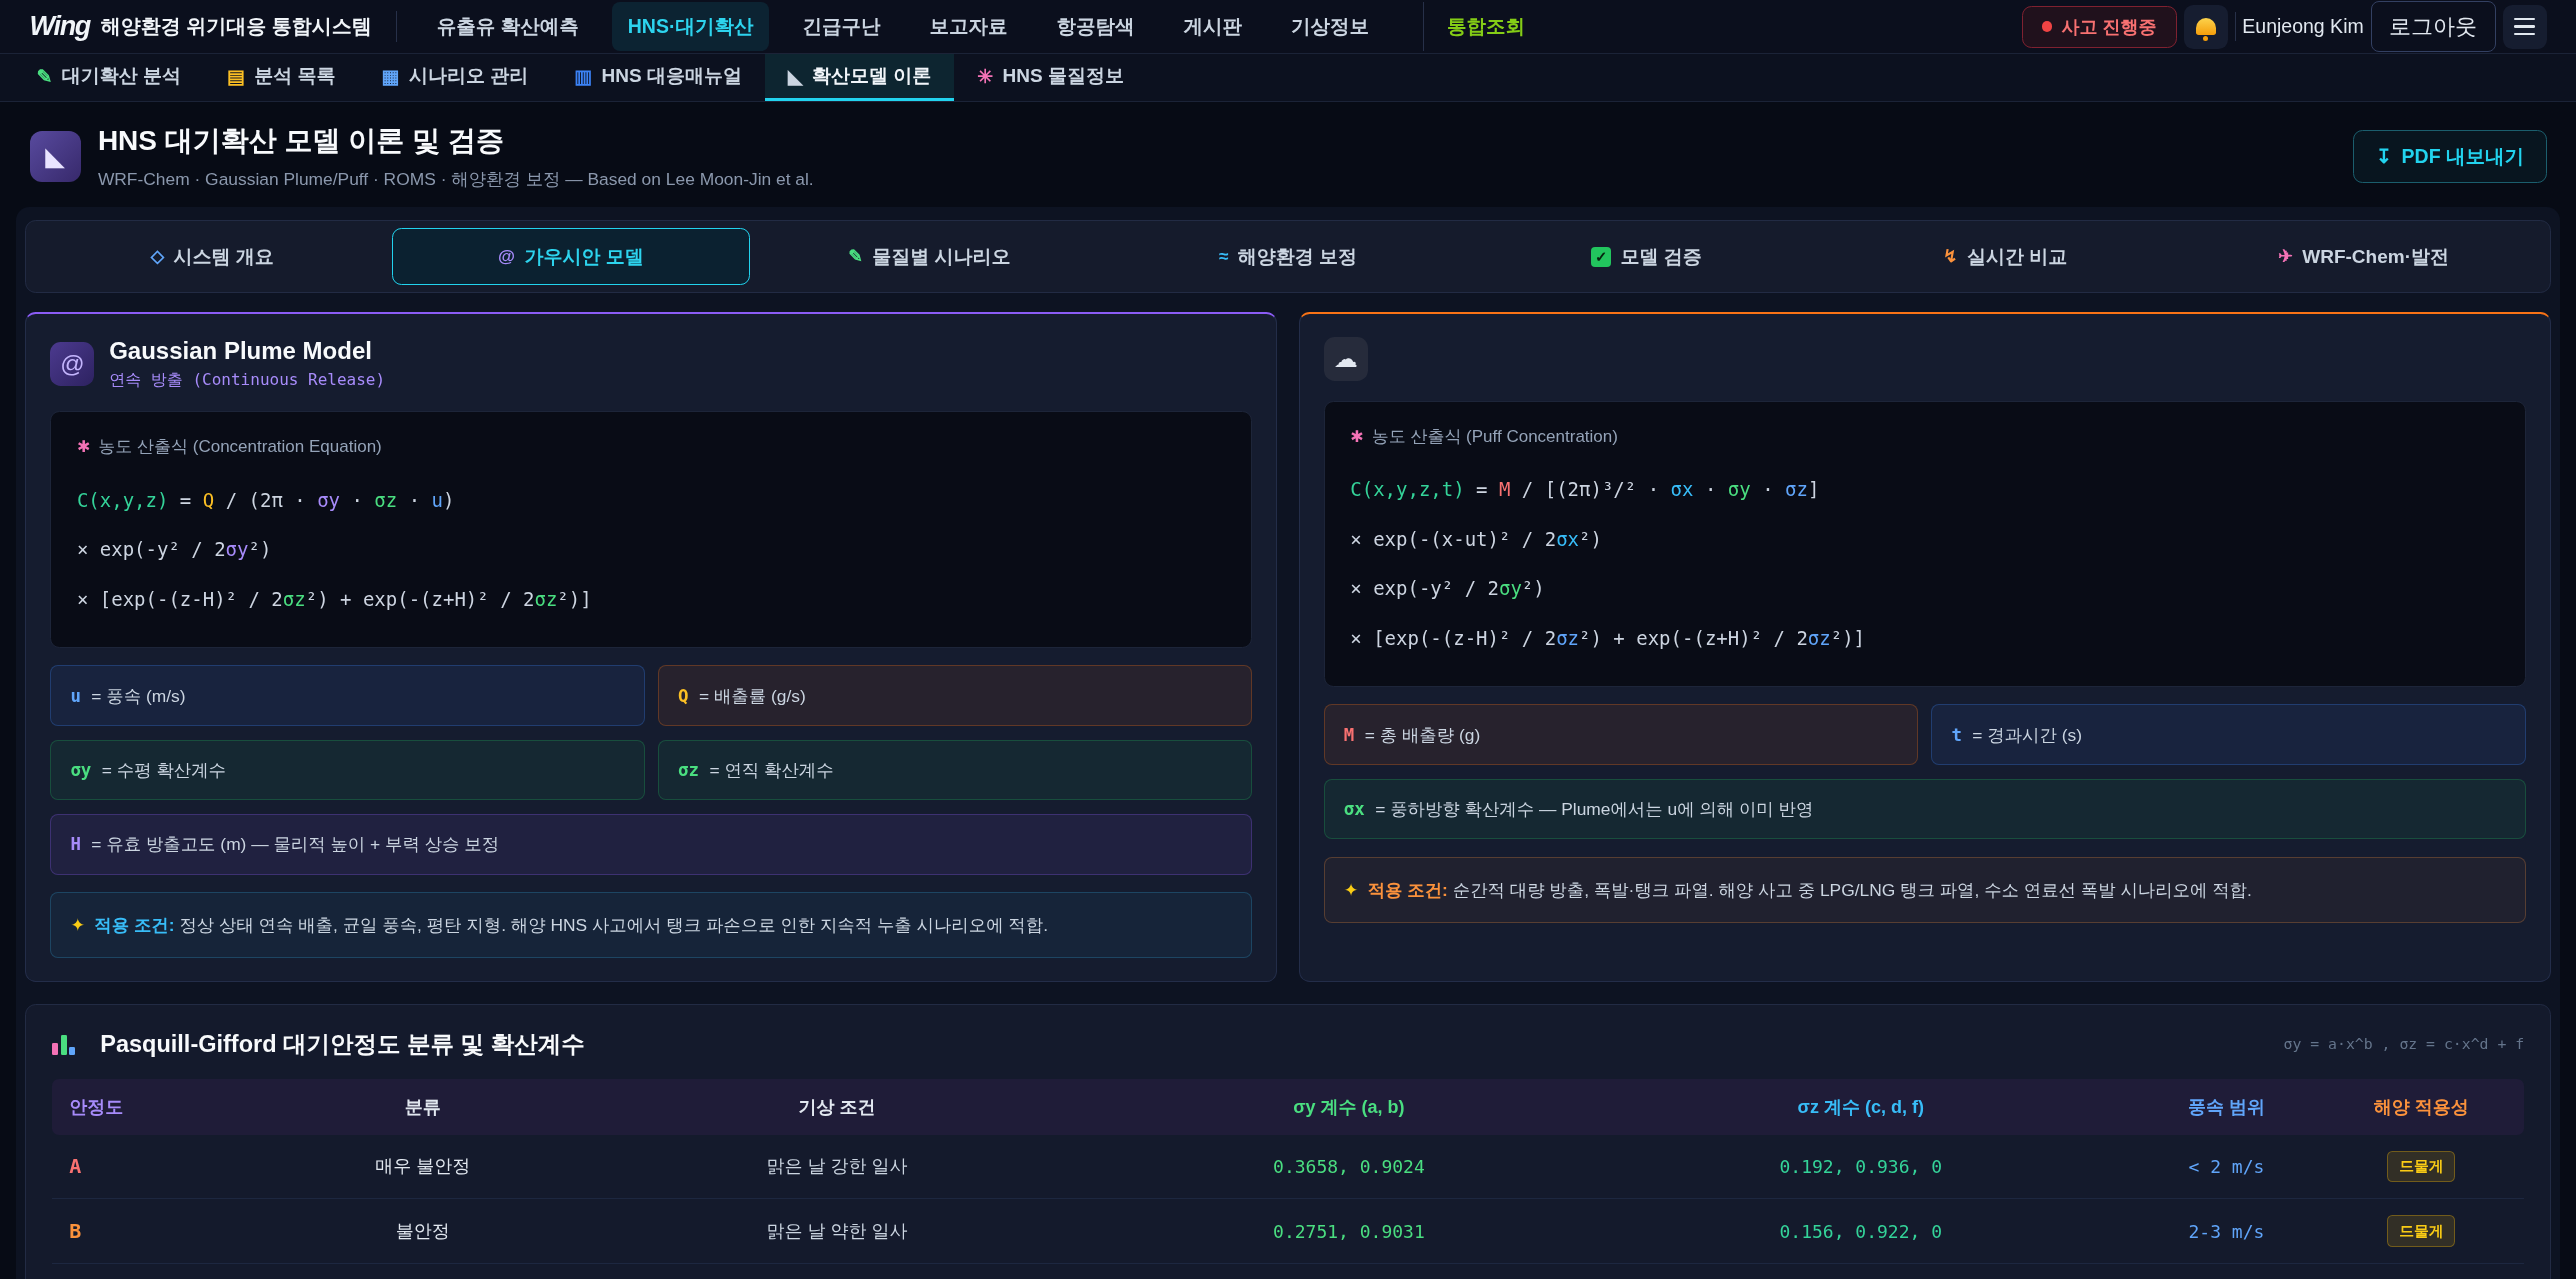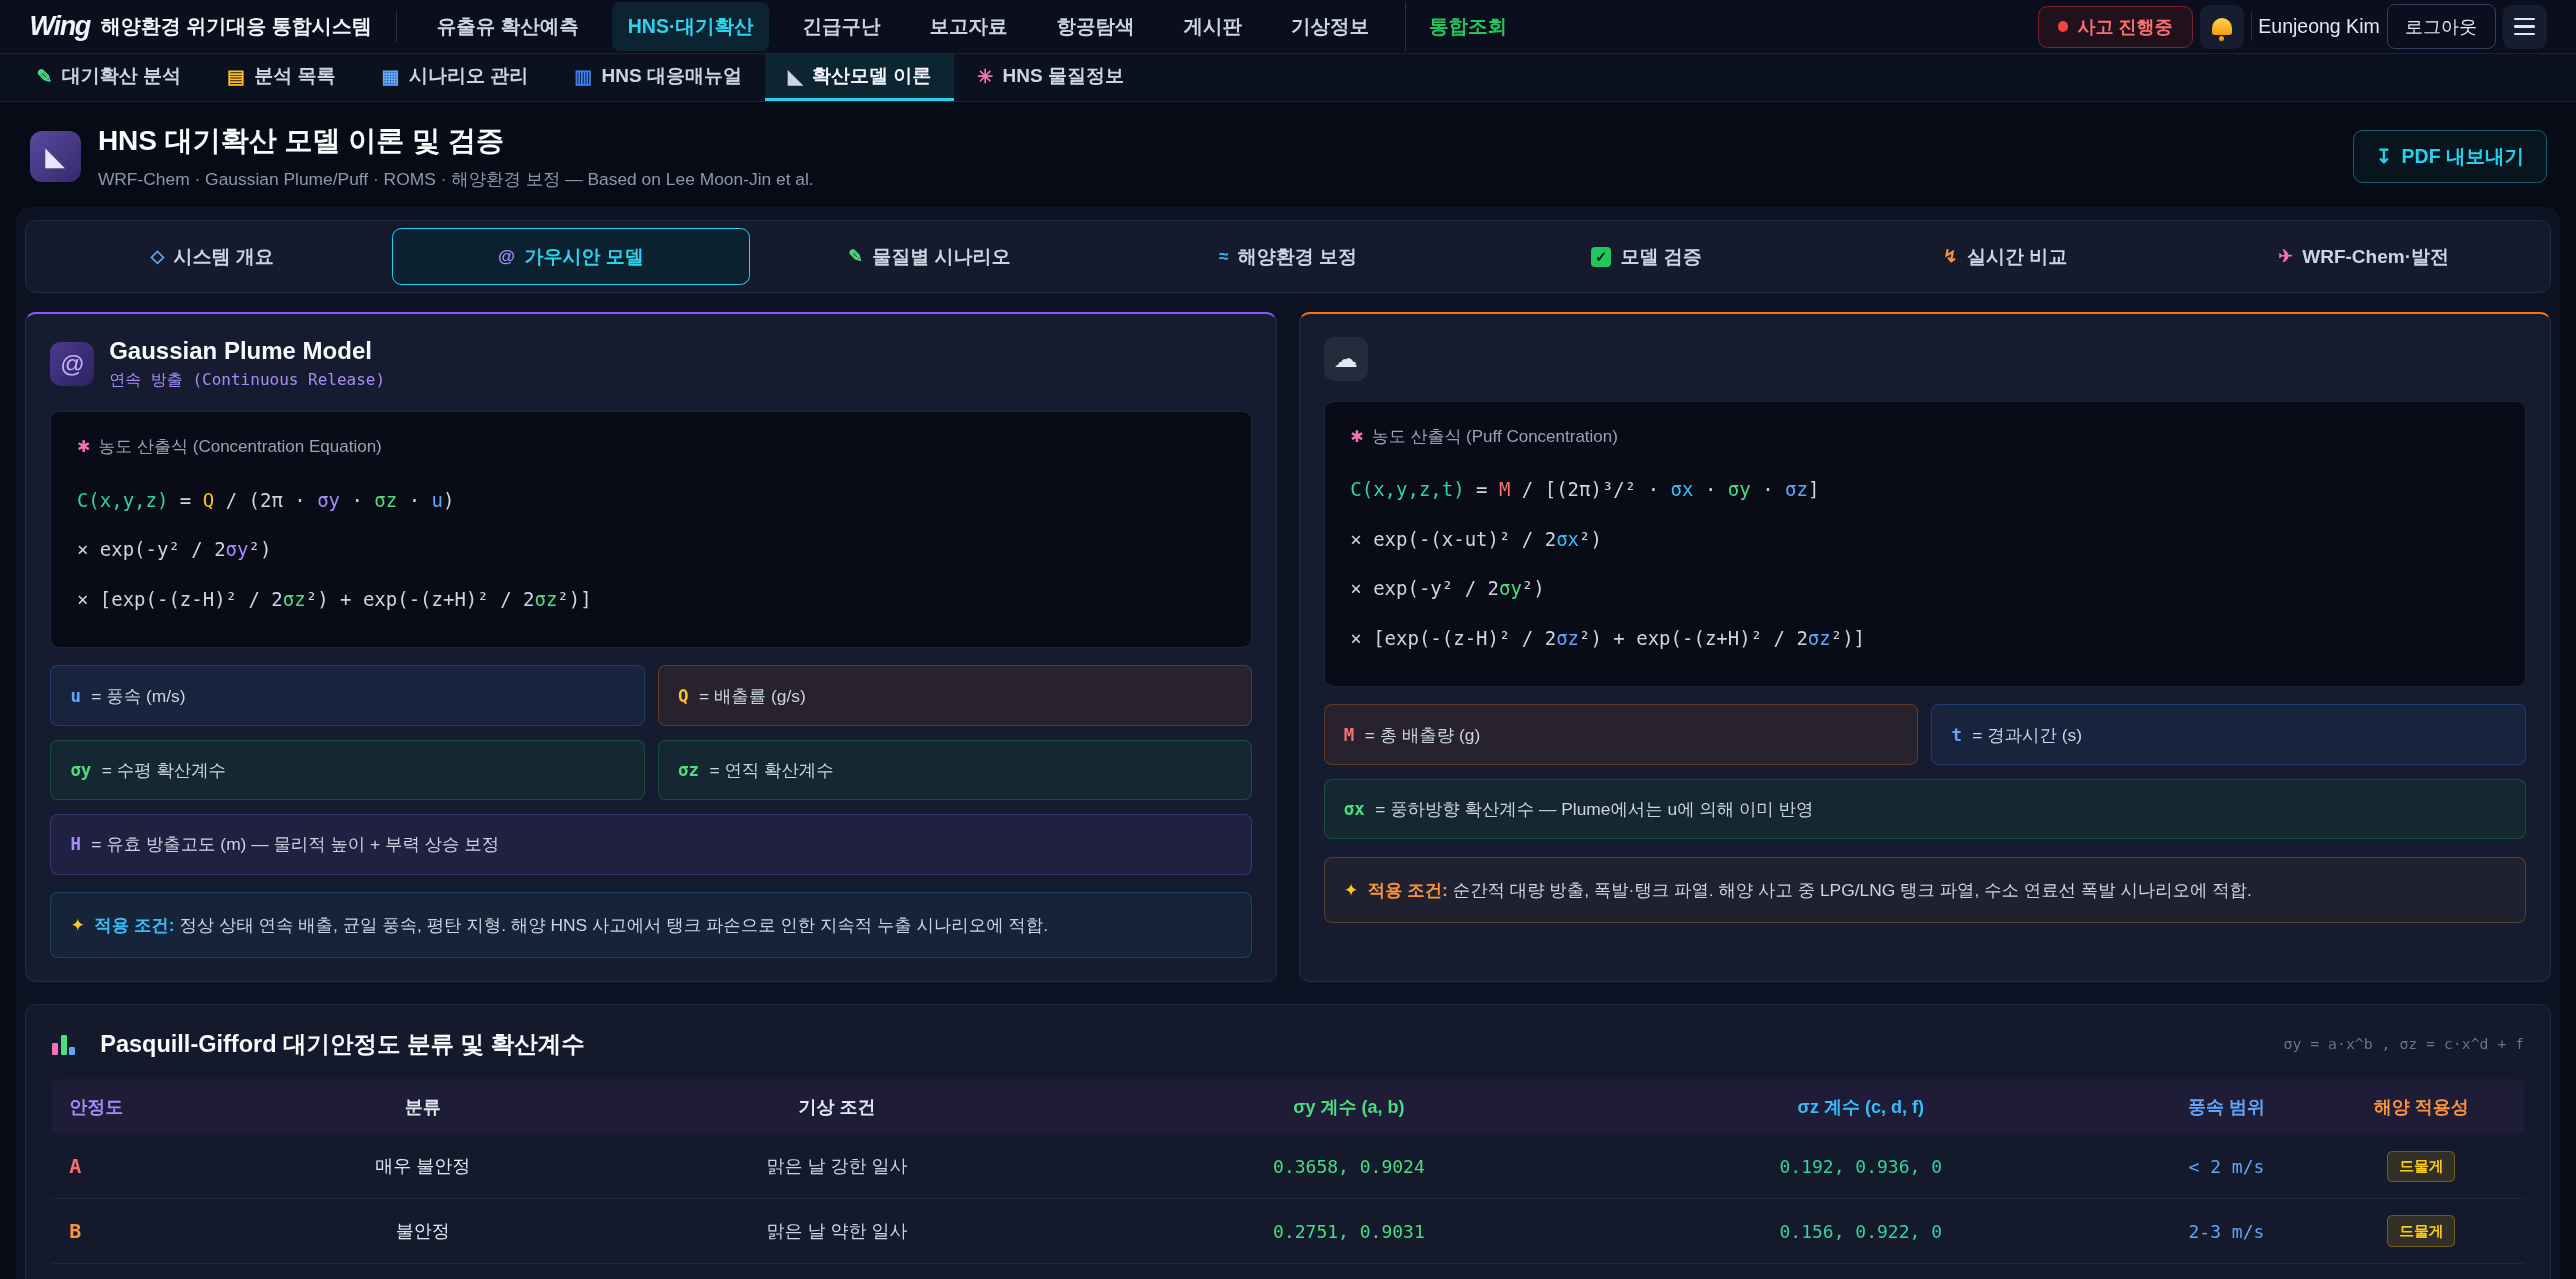--- a/index.html
+++ b/index.html
@@ -7,30 +7,30 @@
   body { min-height:1279px; }
 
   
   .topnav { height:54px; background:#0b0f1d; border-bottom:0.7px solid #1b2337; display:flex; align-items:center; padding:0 29.5px; }
   .brand { display:flex; align-items:center; gap:10.7px; padding-right:24px; border-right:0.7px solid #273049; }
   .brand-mark { font-size:27px; font-weight:bold; font-style:italic; color:#f1f5f9; letter-spacing:-1.3px; }
   .brand-name { font-size:20px; font-weight:bold; color:#f1f5f9; }
   .nav-items { display:flex; align-items:center; gap:17px; margin-left:24px; }
   .nav-item { font-size:19.5px; font-weight:bold; color:#cbd5e1; padding:10.7px 16px; border-radius:8px; cursor:pointer; white-space:nowrap; }
   .nav-item.active { color:#2dd4ee; background:rgba(34,211,238,0.10); }
-  .nav-item.accent { color:#22c55e; border-left:0.7px solid #273049; border-radius:0; margin-left:3px; padding-left:23px; }
+  .nav-item.accent { color:#84cc16; border-left:0.7px solid #273049; border-radius:0; margin-left:21px; padding-left:23px; }
   .topnav-right { margin-left:auto; display:flex; align-items:center; gap:7px; }
   .incident-badge { display:flex; align-items:center; gap:9.4px; border:0.7px solid #7f2130; background:rgba(127,29,29,0.18); color:#f87171; font-size:18px; font-weight:bold; padding:8px 19px; border-radius:9.4px; }
   .incident-dot { width:10.7px; height:10.7px; border-radius:50%; background:#ef4444; }
   .bell-box { width:44px; height:44px; background:#161d30; border-radius:9.4px; display:flex; align-items:center; justify-content:center; }
   .bell { position:relative; width:20px; height:17.4px; background:linear-gradient(#fcd34d,#f59e0b); border-radius:10px 10px 2.7px 2.7px; }
   .bell:after { content:""; position:absolute; left:7.4px; bottom:-6px; width:5.4px; height:5.4px; border-radius:50%; background:#f59e0b; }
   .v-div { width:0.7px; height:29.5px; background:#273049; }
   .user-name { font-size:19.5px; color:#e2e8f0; }
-  .logout-btn { font-size:18px; color:#e2e8f0; border:0.7px solid #334062; background:transparent; padding:9.4px 17.4px; border-radius:8px; cursor:pointer; }
+  .logout-btn { font-size:22px; color:#e2e8f0; border:0.7px solid #334062; background:transparent; padding:9.4px 17.4px; border-radius:8px; cursor:pointer; }
   .menu-box { width:44px; height:44px; background:#161d30; border-radius:9.4px; display:flex; flex-direction:column; align-items:center; justify-content:center; gap:4.7px; cursor:pointer; }
   .menu-box i { display:block; width:21.5px; height:2.7px; background:#e2e8f0; border-radius:1.3px; }
 
   
   .subnav { height:48px; background:#0c111f; border-bottom:0.7px solid #1b2337; display:flex; align-items:stretch; padding:0 13.4px; }
   .subnav-item { display:flex; align-items:center; gap:9.4px; font-size:19px; font-weight:bold; color:#cbd5e1; padding:0 23px; cursor:pointer; border-bottom:3.4px solid transparent; }
   .subnav-item.active { background:#0d2530; color:#f1f5f9; border-bottom-color:#22d3ee; }
   .subnav-icon { font-size:19px; }
 
   

